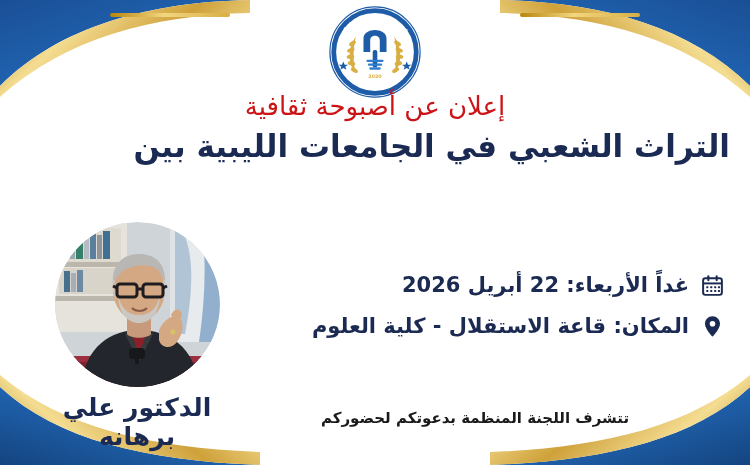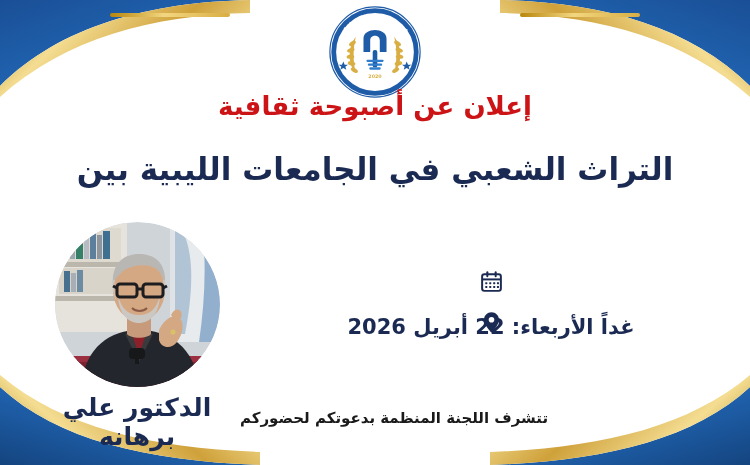--- a/index.html
+++ b/index.html
@@ -51,30 +51,30 @@
 
   
   #kicker {
     position: absolute;
     top: 92px;
     left: 0;
     right: 0;
     text-align: center;
     color: #cc1417;
     font-size: 26px;
-    font-weight: bold;
+    font-weight: normal;
     letter-spacing: 0;
     line-height: 1.1;
   }
   #main-title {
     position: absolute;
-    top: 150px;
+    top: 127px;
     left: 20px;
     right: 20px;
-    text-align: center;
+    text-align: right;
     color: #1b2a52;
     font-size: 31px;
     font-weight: bold;
     line-height: 1.26;
   }
 
   
   #speaker-block {
     position: absolute;
     left: 22px;
@@ -102,24 +102,24 @@
   
   #details {
     position: absolute;
     right: 24px;
     top: 268px;
     width: 470px;
     direction: rtl;
   }
   .detail-row {
     display: flex;
-    flex-direction: column;
+    flex-direction: row;
     align-items: center;
     justify-content: flex-start;
-    gap: 20px;
+    gap: 10px;
     margin-bottom: 7px;
     height: 34px;
   }
   .detail-icon {
     flex: 0 0 auto;
     width: 27px;
     height: 27px;
     display: flex;
     align-items: center;
     justify-content: center;
@@ -132,21 +132,21 @@
     white-space: nowrap;
     direction: rtl;
   }
 
   
   #invite {
     position: absolute;
     right: 40px;
     top: 409px;
     width: 470px;
-    text-align: left;
+    text-align: center;
     color: #1a1a1a;
     font-size: 15px;
     font-weight: bold;
     direction: rtl;
   }
 </style>
 </head>
 <body>
 
 <div id="poster">
@@ -375,19 +375,20 @@
     </div>
 
 
     <div class="detail-row">
       <span class="detail-icon">
         <svg width="25" height="25" viewBox="0 0 24 24">
           <path d="M12 2.2c-4 0-7.2 3.2-7.2 7.2 0 5.3 7.2 12.4 7.2 12.4s7.2-7.1 7.2-12.4c0-4-3.2-7.2-7.2-7.2z" fill="currentColor"></path>
           <circle cx="12" cy="9.3" r="2.7" fill="#ffffff"></circle>
         </svg>
       </span>
+      <span class="detail-text">المكان: قاعة الاستقلال - كلية العلوم</span>
     </div>
 
   </div>
 
   <div id="invite">تتشرف اللجنة المنظمة بدعوتكم لحضوركم</div>
 
 </div>
 
 </body></html>

